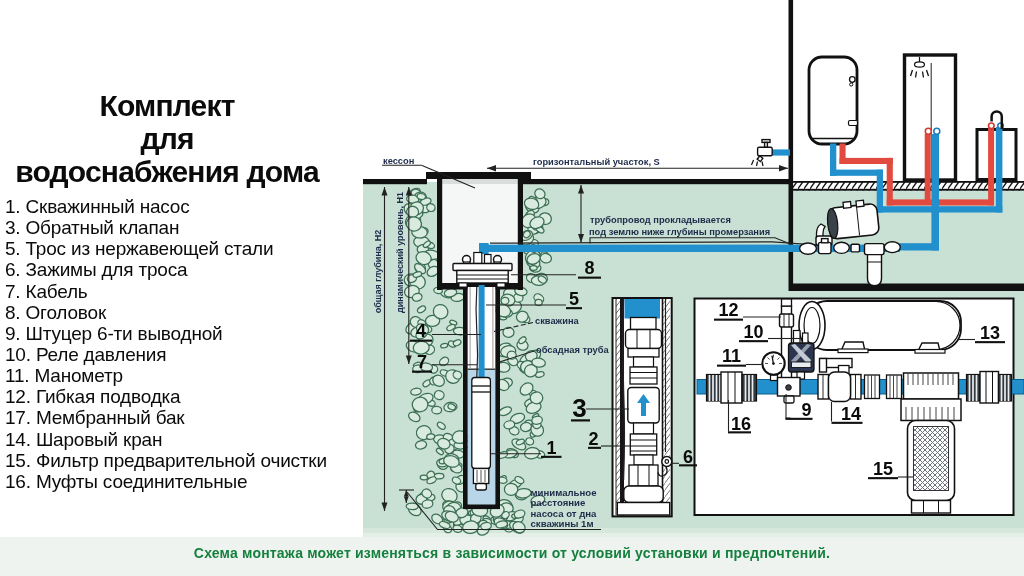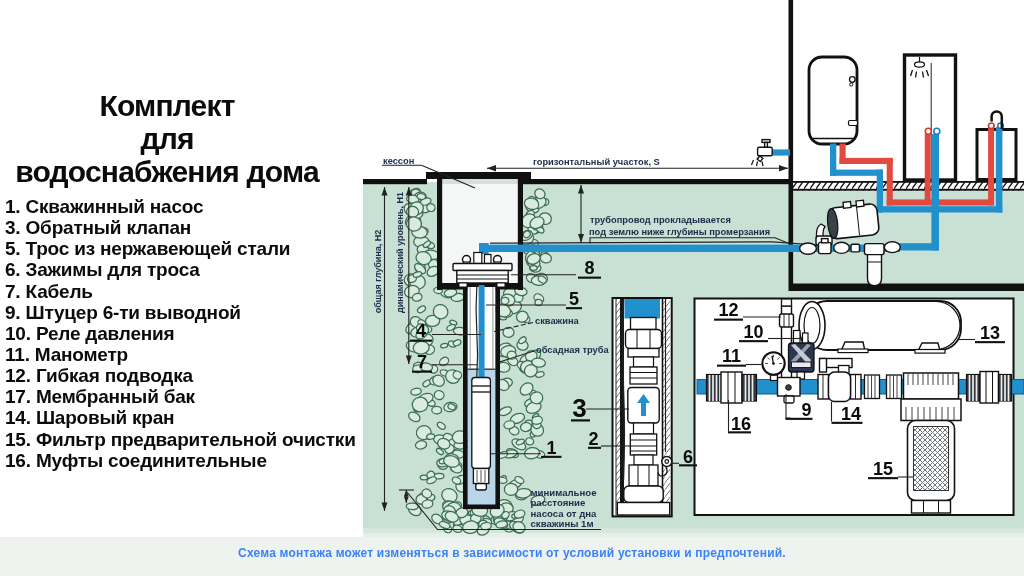--- a/index.html
+++ b/index.html
@@ -1,26 +1,26 @@
 <!DOCTYPE html>
 <html><head><meta charset="utf-8">
 <style>
 html,body{margin:0;padding:0;}
 body{width:1024px;height:576px;overflow:hidden;background:#fff;
  font-family:"Liberation Sans", sans-serif;}
 #stage{position:absolute;left:0;top:0;width:1024px;height:576px;}
 svg{position:absolute;left:0;top:0;}
 .title{position:absolute;left:0px;top:76.5px;width:334px;text-align:center;
  font-weight:bold;font-size:30px;line-height:33px;color:#0b0b0b;letter-spacing:-0.8px;margin-top:12px;}
-.list{position:absolute;left:5px;top:196px;font-weight:bold;font-size:19px;
+.list{position:absolute;left:5px;top:196px;font-weight:normal;font-size:19px;
  color:#0b0b0b;letter-spacing:-0.2px;}
 .li{height:21.15px;line-height:21.15px;white-space:nowrap;}
 .bottomstrip{position:absolute;left:0;top:537px;width:1024px;height:39px;background:#eef3f0;}
 .bottom{position:absolute;left:0;top:542.5px;width:1024px;text-align:center;line-height:20px;
- font-weight:bold;font-size:12px;color:#3b82f6;letter-spacing:0.2px;}
+ font-weight:bold;font-size:14px;color:#15803d;letter-spacing:0.2px;}
 .num{font-weight:bold;font-size:18px;fill:#0b0b0b;font-family:"Liberation Sans",sans-serif;}
 .lbl{font-weight:bold;font-size:9.6px;fill:#1d2b49;font-family:"Liberation Sans",sans-serif;}
 .lblv{font-weight:bold;font-size:9px;fill:#1d2b49;font-family:"Liberation Sans",sans-serif;}
 .lbl2{font-weight:bold;font-size:9.3px;fill:#1d2b49;font-family:"Liberation Sans",sans-serif;}
 </style></head>
 <body>
 <div id="stage">
 <svg width="1024" height="576" viewBox="0 0 1024 576">
 <defs>
  <pattern id="hatch" patternUnits="userSpaceOnUse" width="6" height="9">
@@ -744,20 +744,21 @@
       <rect x="868.0" y="477.1" width="30" height="2.1" fill="#111"></rect>
 </svg>
 
 <div class="title">Комплект<br>для<br>водоснабжения дома</div>
 <div class="list">
 <div class="li">1. Скважинный насос</div>
 <div class="li">3. Обратный клапан</div>
 <div class="li">5. Трос из нержавеющей стали</div>
 <div class="li">6. Зажимы для троса</div>
 <div class="li">7. Кабель</div>
+<div class="li">8. Оголовок</div>
 <div class="li">9. Штуцер 6-ти выводной</div>
 <div class="li">10. Реле давления</div>
 <div class="li">11. Манометр</div>
 <div class="li">12. Гибкая подводка</div>
 <div class="li">17. Мембранный бак</div>
 <div class="li">14. Шаровый кран</div>
 <div class="li">15. Фильтр предварительной очистки</div>
 <div class="li">16. Муфты соединительные</div>
 </div>
 <div class="bottomstrip"></div>

